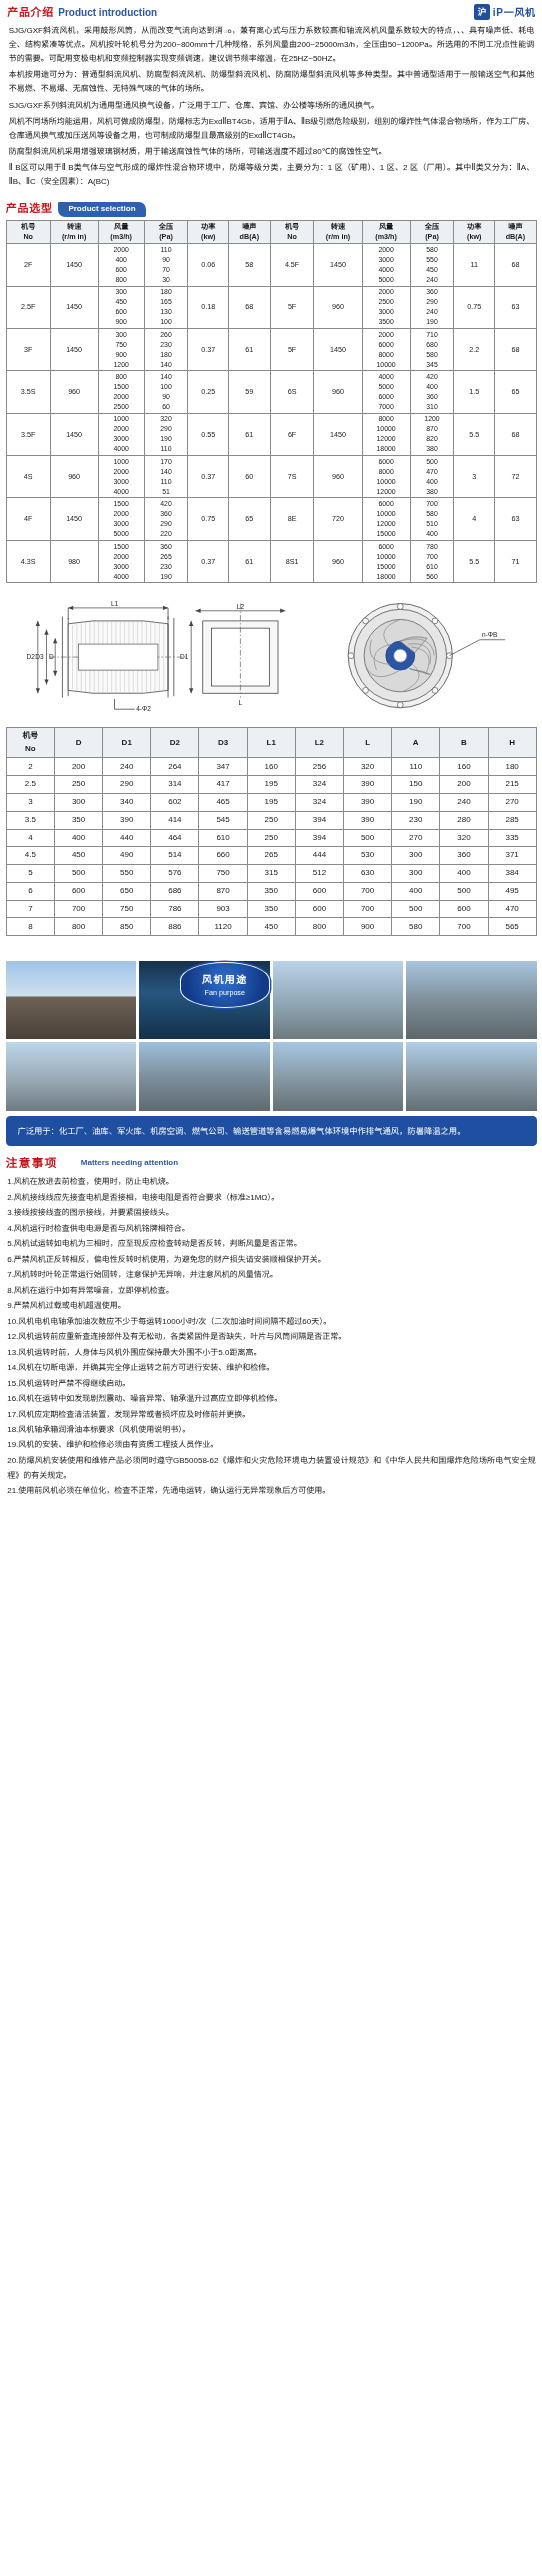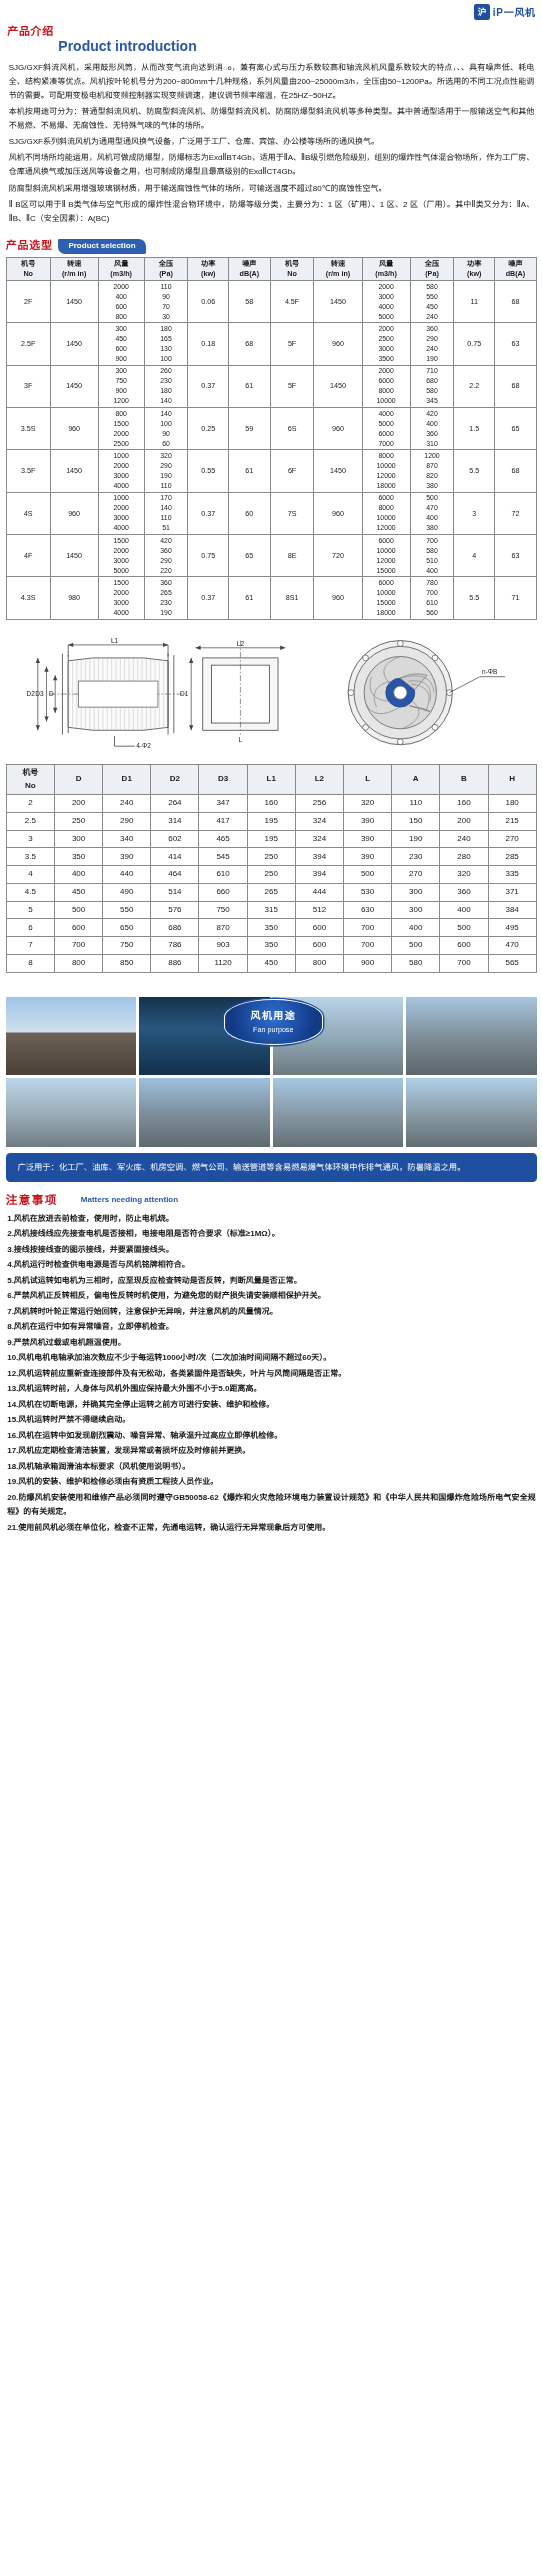--- a/index.html
+++ b/index.html
@@ -19,21 +19,21 @@
     display:flex; align-items:flex-start; justify-content:space-between;
     padding: 4.3px 7.2px 0 7.2px;
   }
   .sec-head {
     display:flex; align-items:center; gap:4.3px;
   }
   .sec-head .cn {
     font-size: 11px; font-weight: bold; color:#c8161d; letter-spacing:0.7px;
   }
   .sec-head .en {
-    font-size: 14px; color:#2a58a8; font-weight:bold;margin-top:32px;
+    font-size: 10px; color:#2a58a8; font-weight:bold;
   }
   .brand {
     display:flex; align-items:center; gap:2.9px;
   }
   .brand-mark {
     width:16px;height:16px;background:#1f4fa0;color:#fff;border-radius:2.2px;
     font-size:8.7px;font-weight:bold;display:flex;align-items:center;justify-content:center;
   }
   .brand-text { font-size:10px; font-weight:bold; color:#1f4fa0; letter-spacing:0.7px;}
 
@@ -87,46 +87,45 @@
   table.dims th, table.dims td {
     border:0.7px solid #8a8a8a; text-align:center; padding:2.2px 1.4px;
   }
   table.dims thead th { background:#eceff4; font-weight:bold; }
 
   
   .gallery { width:531px; margin:7.2px 5.8px 0 5.8px; position:relative; }
   .grow { display:flex; gap:2.9px; }
   .ph { position:relative; overflow:hidden; }
   .purpose-badge {
-    position:absolute; left: 174px; top: 1.4px; width: 99px; height: 46px;
+    position:absolute; left: 174px; top: 1.4px; width: 90px; height: 46px;
     background: radial-gradient(circle at 50% 40%, #2f6fd0 0%, #123a86 75%);
     border-radius: 50%/40%; border:1.4px solid #fff; color:#fff;
     display:flex; flex-direction:column; align-items:center; justify-content:center;
     box-shadow: 0 0 0 1.4px #1b4fa0;
     z-index: 5;
-    margin-left: 44px;
   }
   .purpose-badge .cn { font-size:10px;font-weight:bold;letter-spacing:1.4px;}
   .purpose-badge .en { font-size:7.2px; }
 
   
   .usebanner {
     width:531px; margin:5.8px 5.8px 0 5.8px; background:#1f4fa0; color:#fff;
     border-radius: 4.3px; padding: 7.2px 11.6px; font-size: 8.3px; line-height:1.8;
     text-align:justify;
   }
 
   
   .atthead {
     margin: 8.7px 5.8px 0 5.8px; display:flex; align-items:center; gap:23px;
   }
   .atthead .cn { font-size:11.6px;font-weight:bold;color:#c8161d;letter-spacing:1.4px;}
   .atthead .en { font-size:8px; color:#2a58a8; font-weight:bold; }
   .notes {
-    margin: 2.9px 7.2px 11.6px 7.2px; font-size:8px; line-height:1.85; text-align:justify;font-weight:bold;
+    margin: 2.9px 7.2px 11.6px 7.2px; font-size:8px; line-height:1.85; text-align:justify;
   }
   .notes div { margin-bottom:0.7px; }
 </style>
 </head>
 <body>
 
 <div class="page">
 
   <div class="topbar">
     <div class="sec-head">

